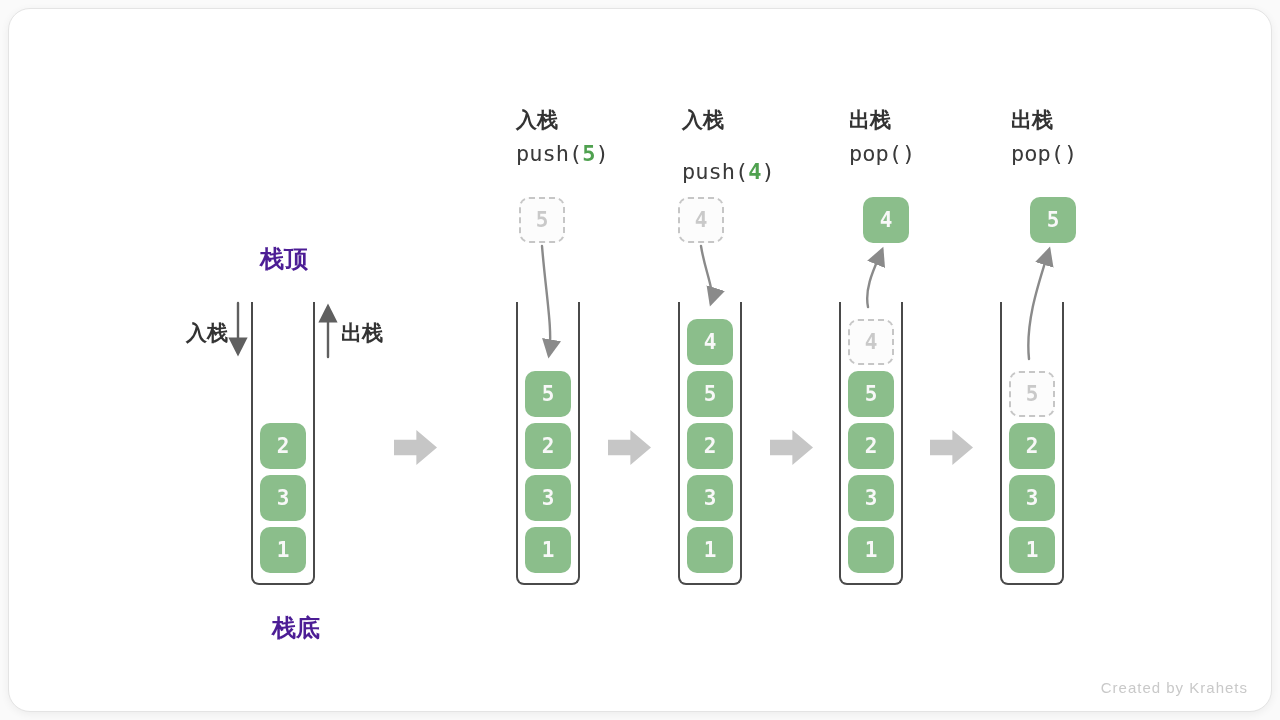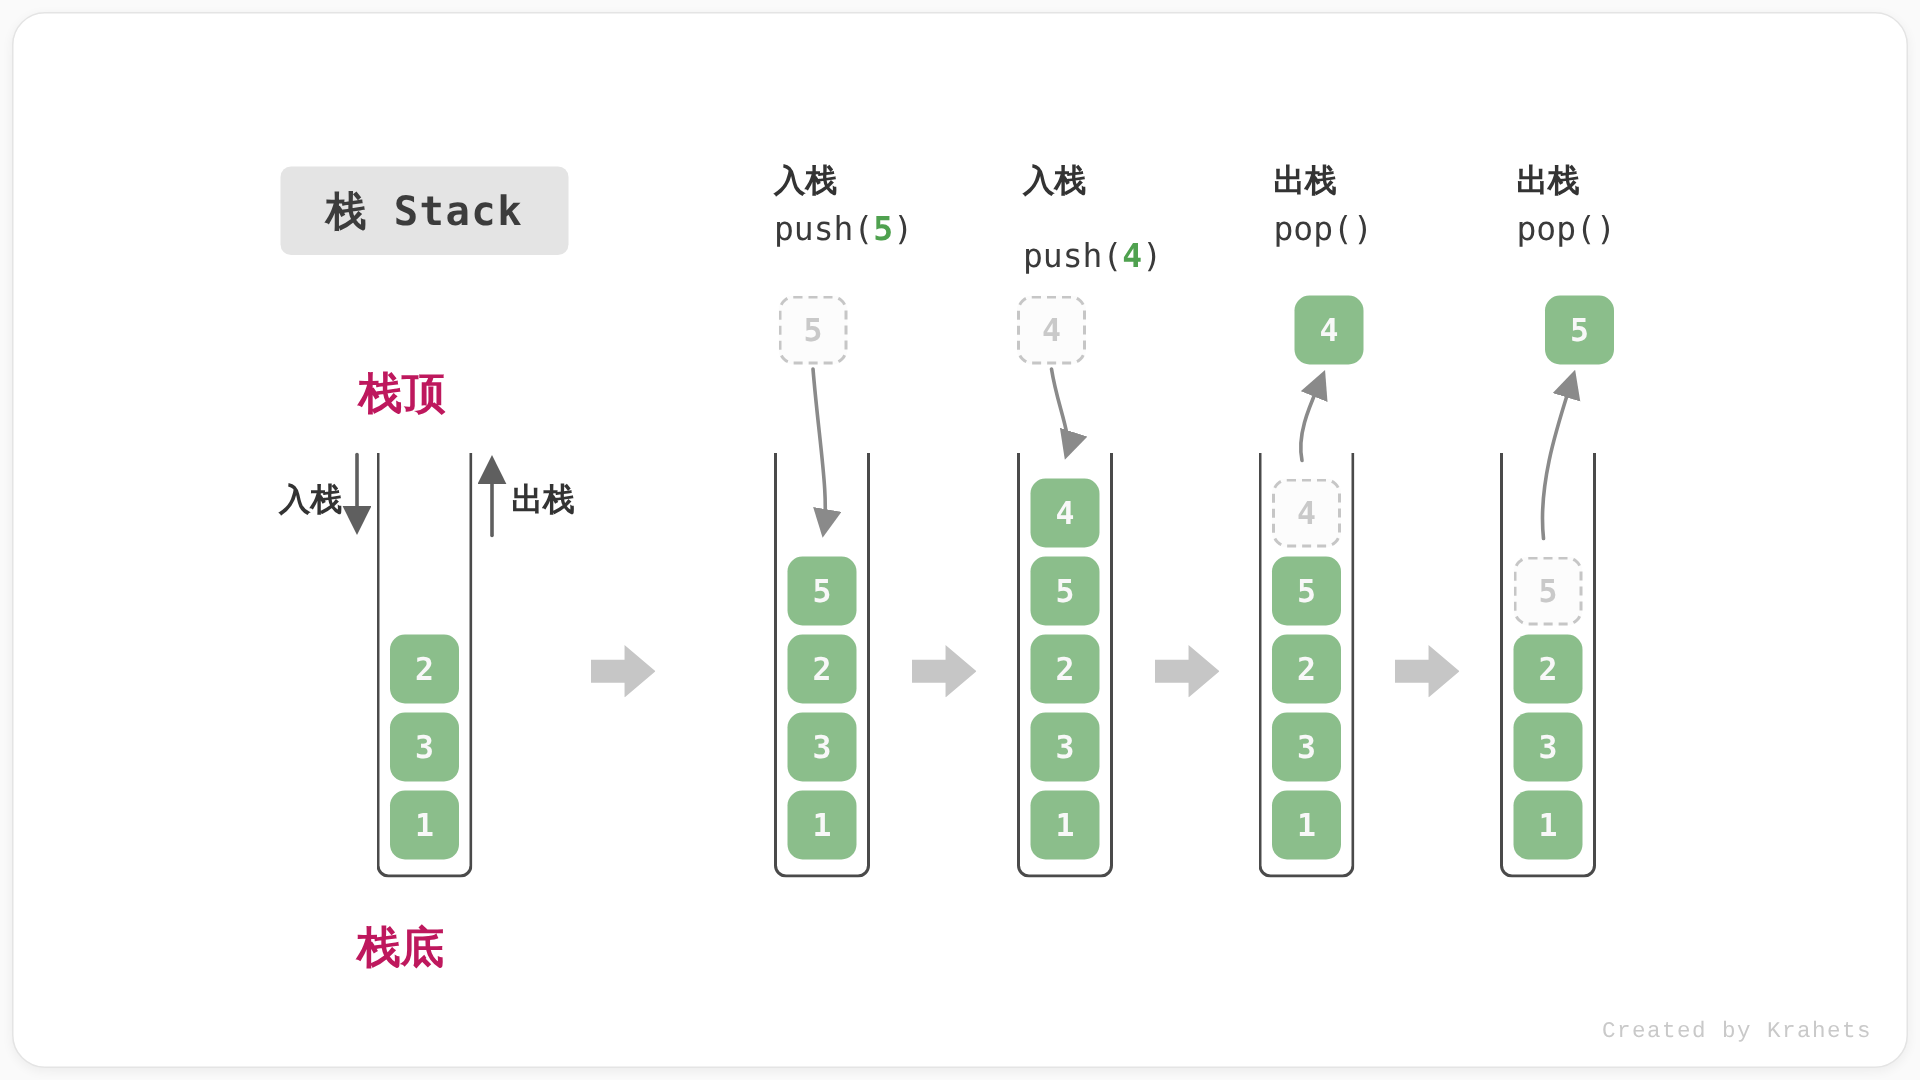--- a/index.html
+++ b/index.html
@@ -1,42 +1,41 @@
 <!DOCTYPE html>
 <html><head>
 <meta charset="utf-8">
 <style>
   html,body{margin:0;padding:0;background:#fafafa;}
   #canvas{position:relative;width:1280px;height:720px;font-family:"Liberation Sans","DejaVu Sans",sans-serif;overflow:hidden;}
   #card{position:absolute;left:8px;top:8px;right:8px;bottom:8px;background:#ffffff;border:1px solid #e4e4e4;border-radius:22px;box-shadow:0 2px 8px rgba(0,0,0,0.06);}
   .abs{position:absolute;}
   #title-badge{left:187px;top:111px;width:192px;height:59px;background:#e4e4e4;border-radius:7px;display:flex;align-items:center;justify-content:center;font-family:"DejaVu Sans Mono",monospace;font-size:27px;font-weight:bold;color:#3c3c3c;letter-spacing:1px;}
   .side-label{font-size:21px;font-weight:bold;color:#333333;}
-  .tb-label{font-size:29px;font-weight:bold;color:#be185d;width:90px;}
-  #watermark{right:32px;bottom:24px;font-family:Liberation Mono, monospace;font-size:15px;color:#c9c9c9;letter-spacing:1px;}
+  .tb-label{font-size:24px;font-weight:bold;color:#4c1d95;width:90px;text-align:center;}
+  #watermark{right:32px;bottom:24px;font-family:Liberation Sans, sans-serif;font-size:15px;color:#c9c9c9;letter-spacing:1px;}
   .stack-container{position:absolute;border:2px solid #4a4a4a;border-top:none;border-radius:0 0 8px 8px;background:transparent;}
   .stack-box{position:absolute;width:46px;height:46px;border-radius:10px;display:flex;align-items:center;justify-content:center;font-family:"DejaVu Sans Mono",monospace;font-size:21px;font-weight:bold;box-sizing:border-box;}
   .stack-box.solid{background:#8bbe8b;color:#f8f8f8;}
   .stack-box.ghost{background:#fcfcfc;border:2px dashed #c6c6c6;color:#c9c9c9;}
   .op-label{position:absolute;font-size:21px;font-weight:bold;color:#333333;white-space:nowrap;}
   .op-code{position:absolute;font-family:"DejaVu Sans Mono",monospace;font-size:22px;color:#3a3a3a;white-space:nowrap;}
   .op-code .green{color:#4fa14f;font-weight:bold;}
   .flow-arrow{position:absolute;width:43px;height:35px;background:#c6c6c6;clip-path:polygon(0% 28%,52% 28%,52% 0%,100% 50%,52% 100%,52% 72%,0% 72%);}
   #arrow-overlay{position:absolute;left:0;top:0;pointer-events:none;}
 </style>
 </head>
 <body>
 
 <div id="canvas">
   <div id="card"></div>
 
-  <div class="abs" id="title-badge">栈 Stack</div>
 
   <div class="abs tb-label" style="left:239px;top:243px;">栈顶</div>
-  <div class="abs tb-label" style="left:238px;top:612px;">栈底</div>
+  <div class="abs tb-label" style="left:251px;top:612px;">栈底</div>
 
   <div class="abs side-label" style="left:180px;top:319px;width:48px;text-align:right;">入栈</div>
   <div class="abs side-label" style="left:341px;top:319px;width:48px;text-align:left;">出栈</div>
 
   <div id="diagram-layer">
       <div class="stack-container" style="left: 251px; top: 302px; width: 60px; height: 281px;"></div>
       <div class="stack-box solid" style="left: 260px; top: 423px;">2</div>
       <div class="stack-box solid" style="left: 260px; top: 475px;">3</div>
       <div class="stack-box solid" style="left: 260px; top: 527px;">1</div>
       <div class="stack-container" style="left: 516px; top: 302px; width: 60px; height: 281px;"></div>

